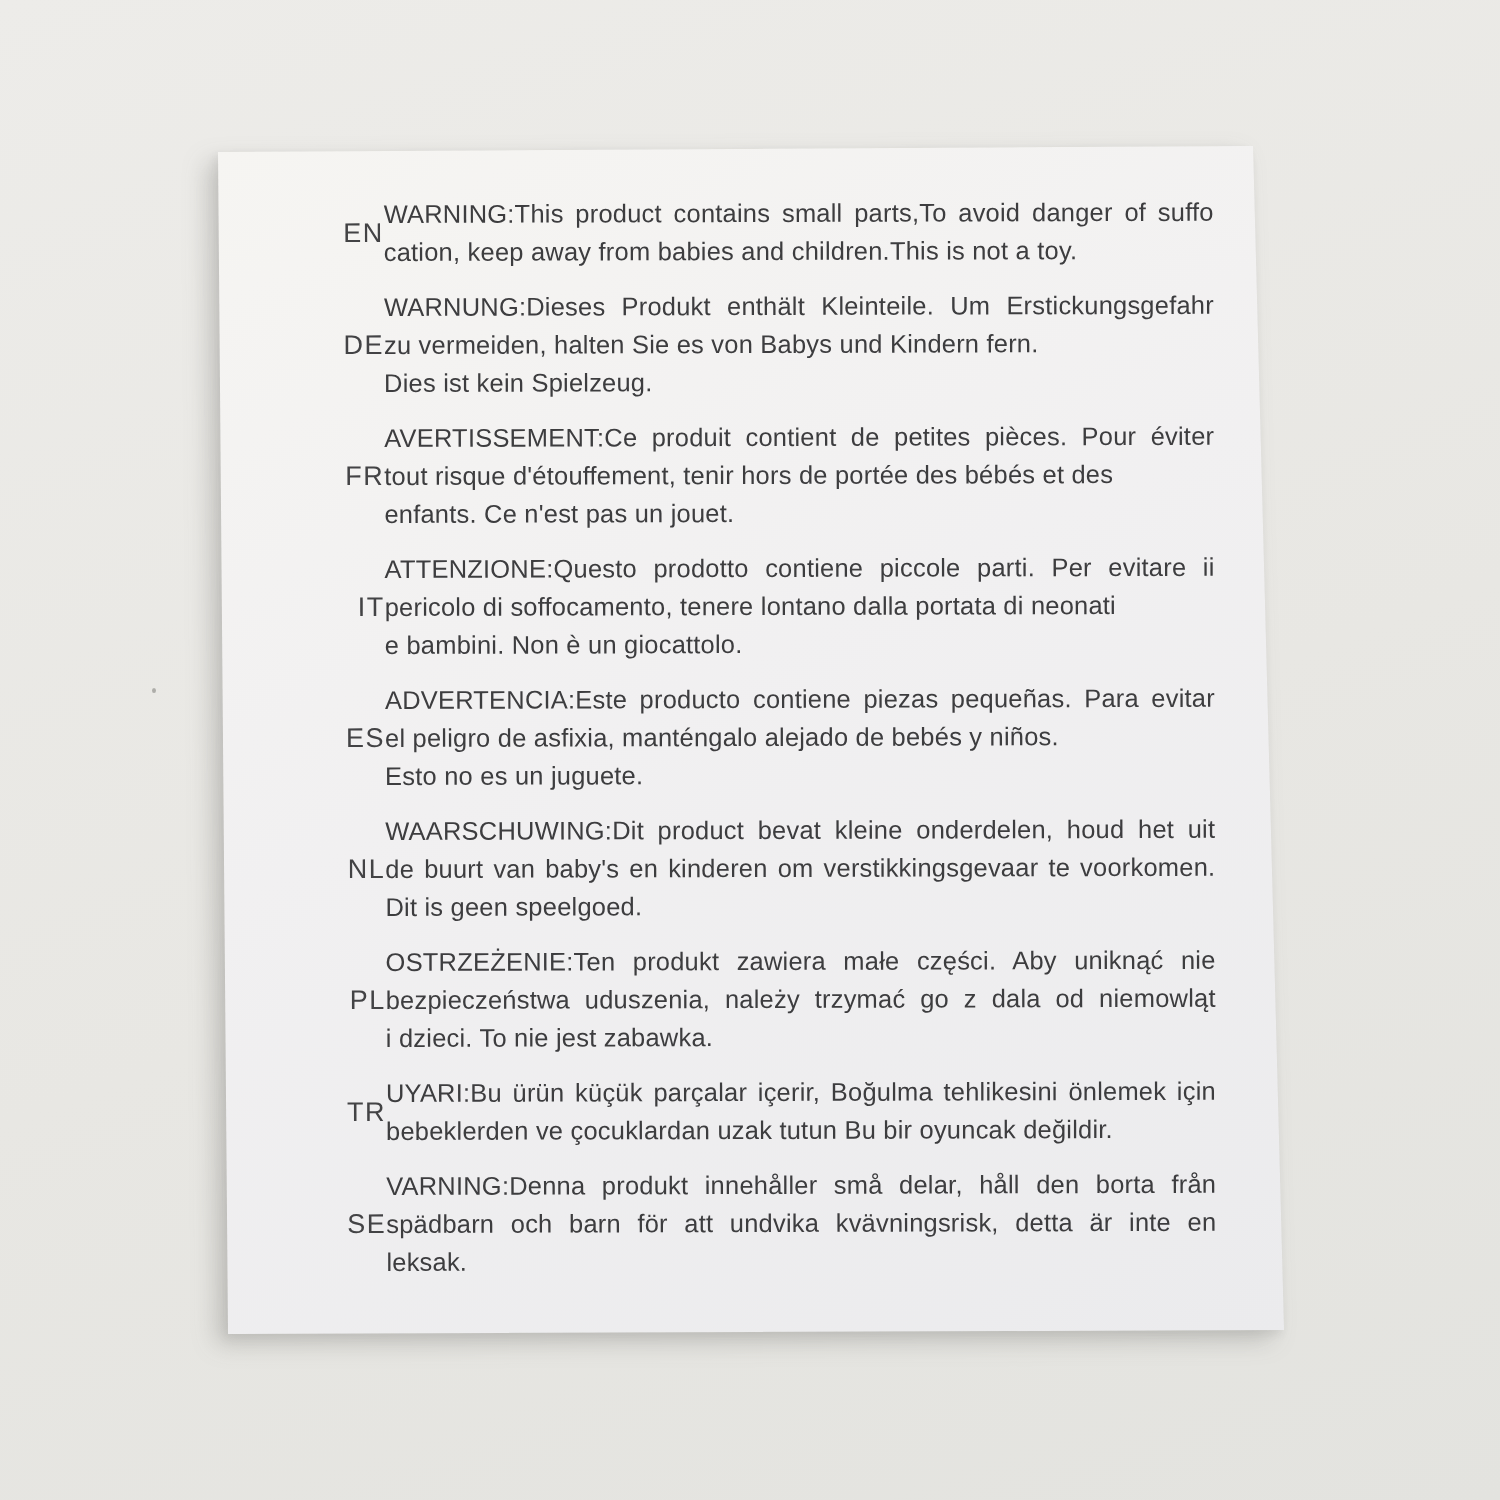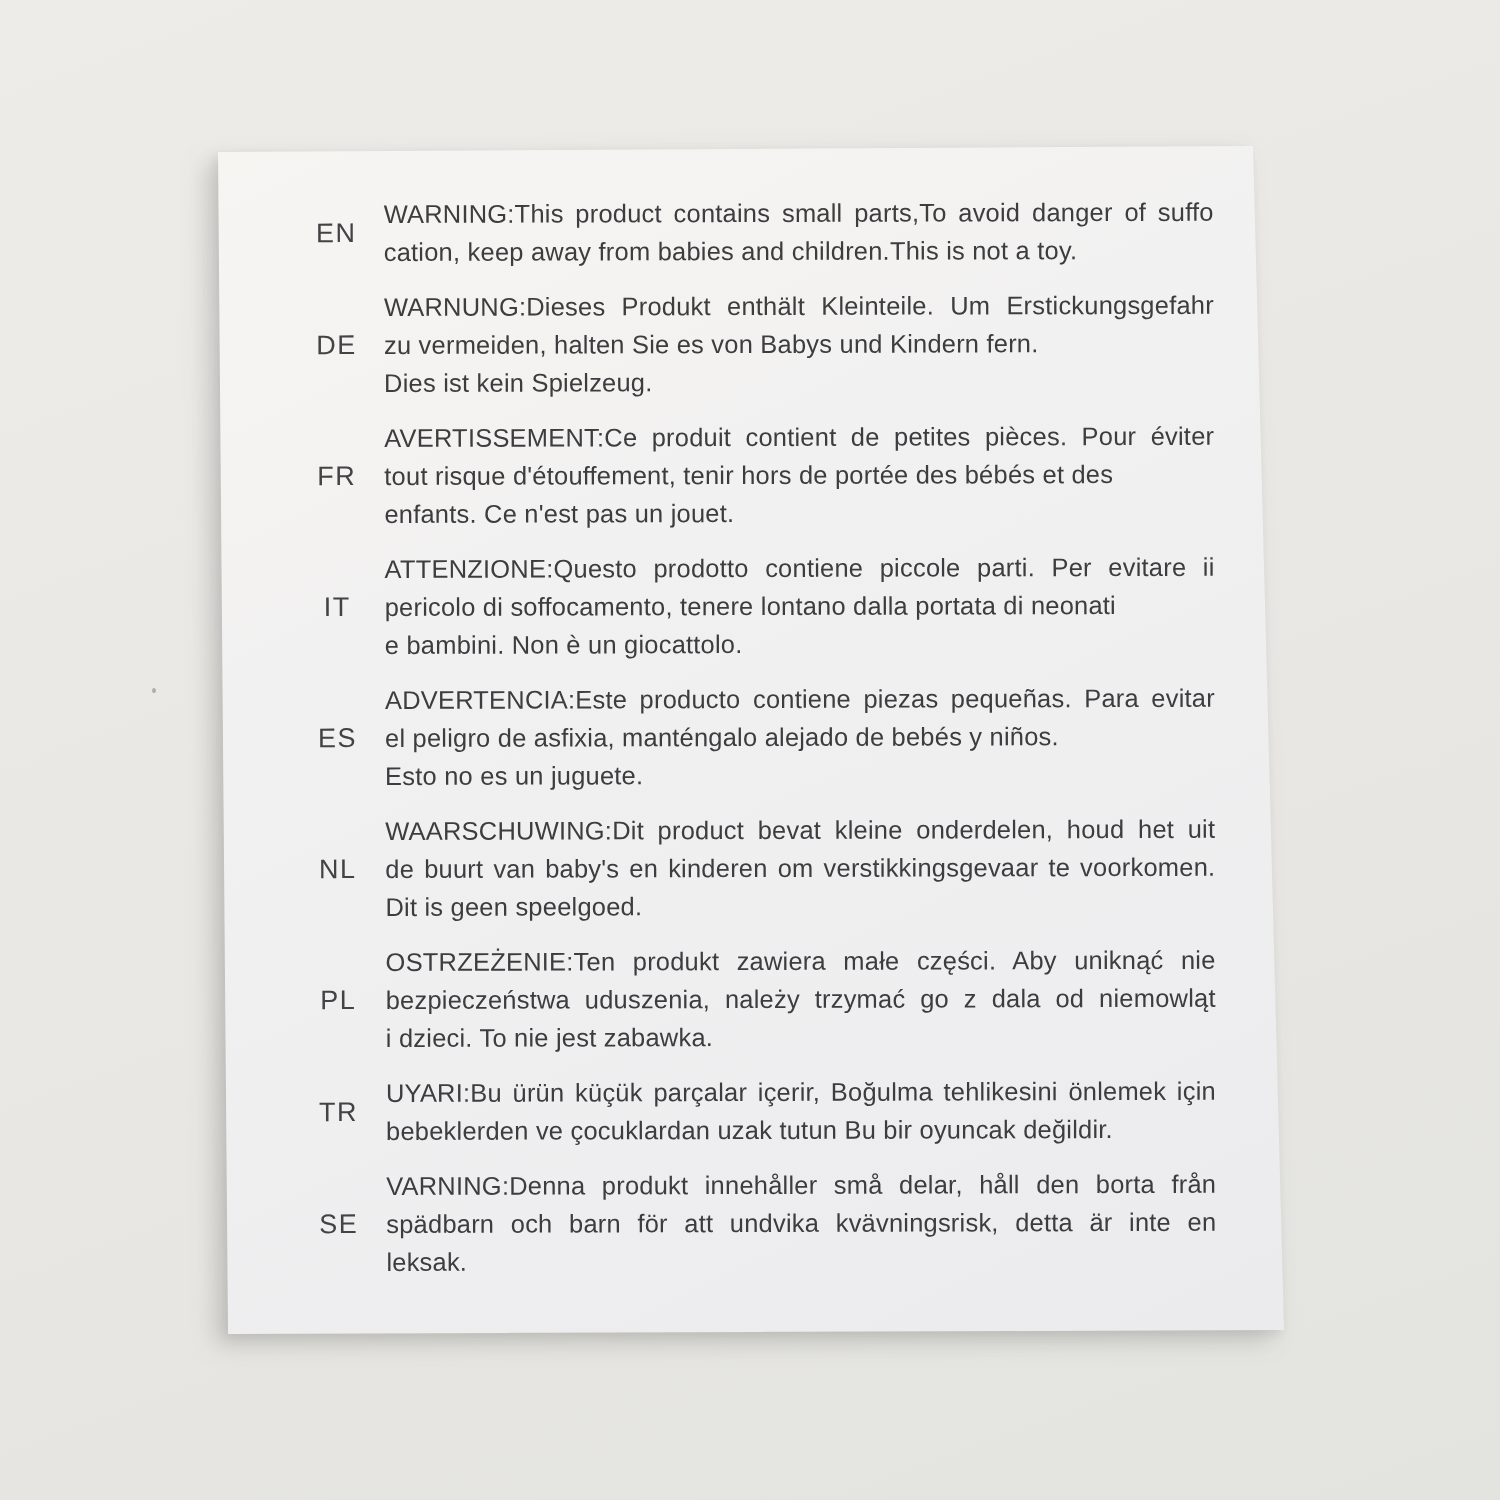--- a/index.html
+++ b/index.html
@@ -35,21 +35,21 @@
   .row {
     display: flex;
     align-items: center;
     margin-bottom: 17px;
   }
   .code {
     flex: 0 0 167px;
     width: 167px;
     box-sizing: border-box;
     padding-left: 72px;
-    text-align: center;
+    text-align: right;
     font-size: 27px;
     letter-spacing: 1.5px;
     color: #434345;
   }
   .lines { width: 830px; }
   .line {
     font-size: 25.5px;
     line-height: 38px;
     letter-spacing: 0.2px;
     color: var(--ink, #3d3d3f);

